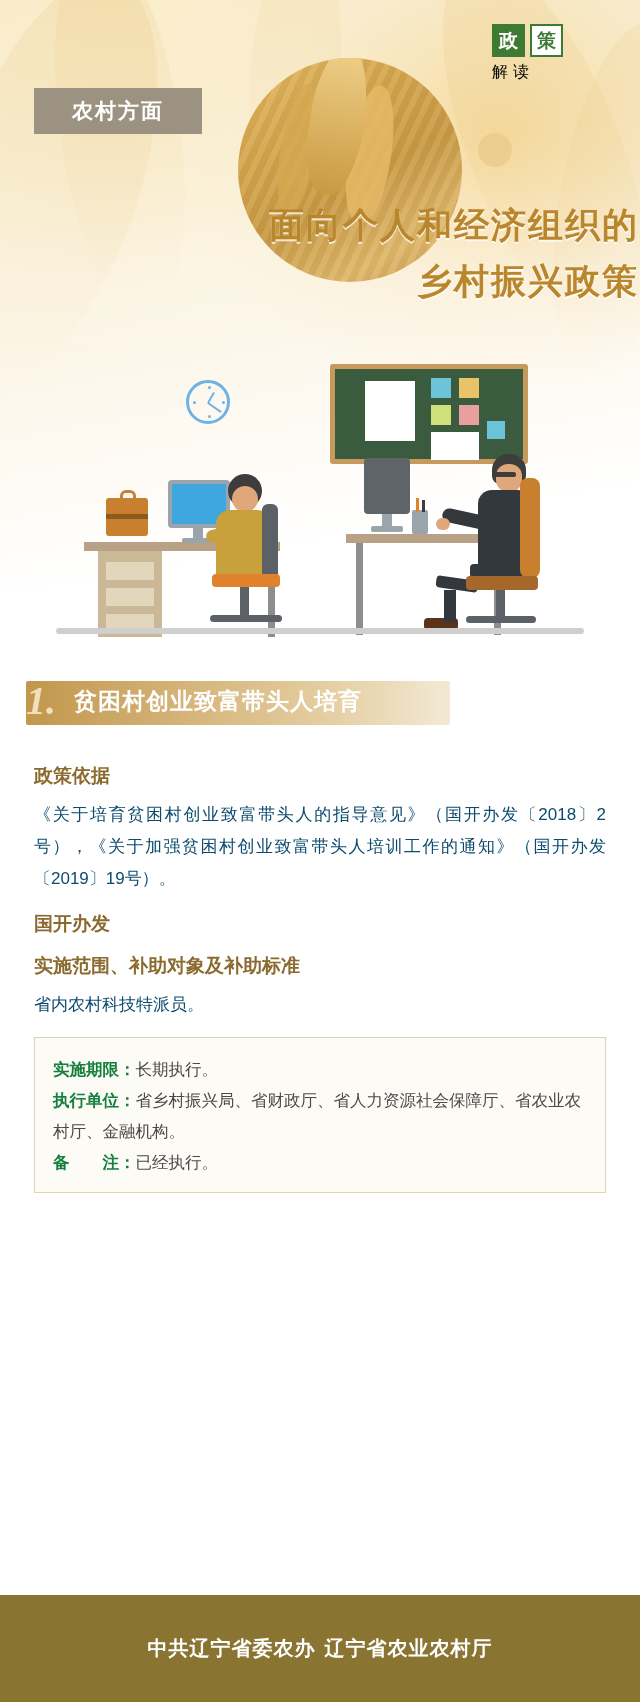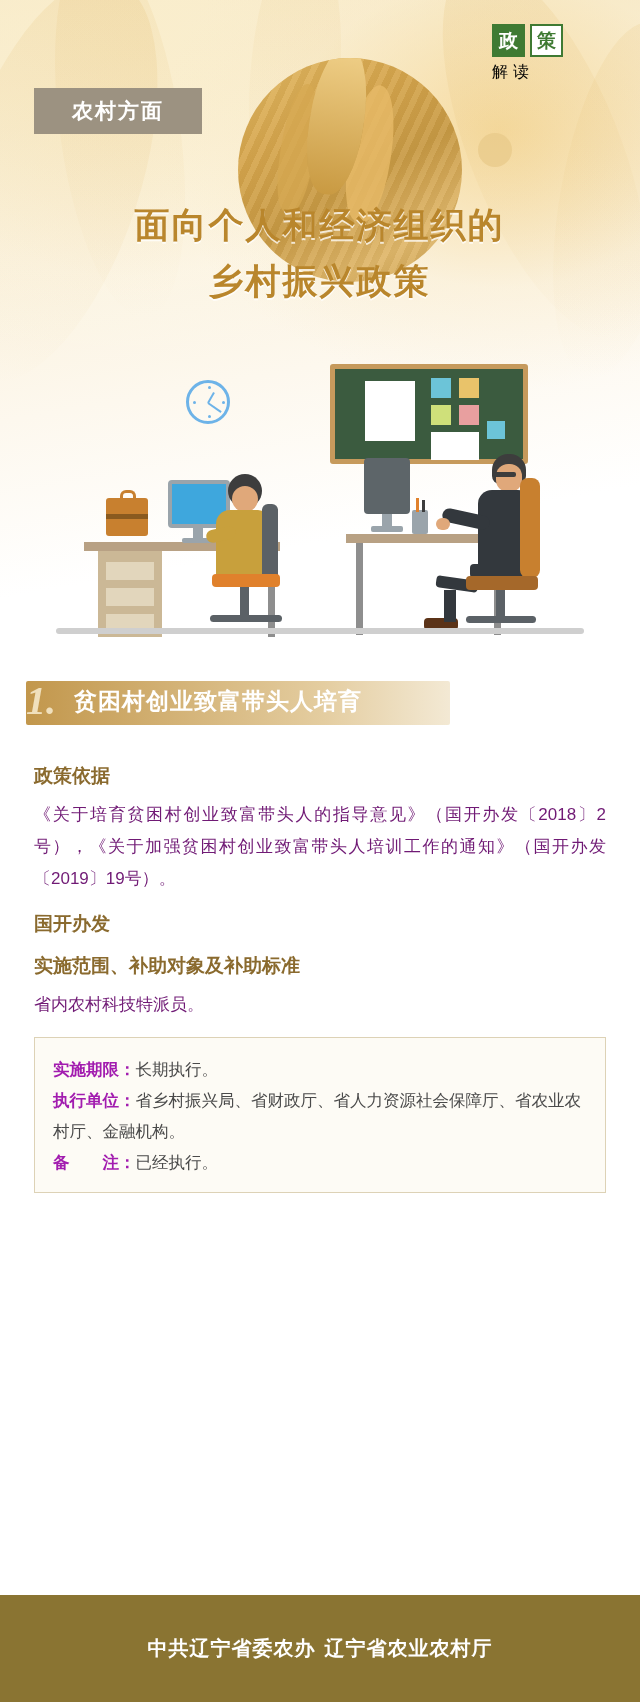--- a/index.html
+++ b/index.html
@@ -91,21 +91,21 @@
     background:#9c9281;
     color:#ffffff;
     font-size:21px; font-weight:bold;
     padding:9px 38px;
     letter-spacing:2px;
     font-family:"Liberation Serif", serif;
   }
 
   .main-title {
     position:absolute; left:0; top:198px;
-    width:639px; text-align:center;
+    width:639px; text-align:right;
     color:#b9862c;
     font-weight:bold;
     font-size:35px;
     line-height:56px;
     letter-spacing:2px;
     text-shadow:0 2px 0 rgba(255,255,255,0.75);
     font-family:"Liberation Serif", serif;
   }
 
   
@@ -158,32 +158,32 @@
 
   
   .content { padding:22px 34px 0 34px; }
   .sub-head {
     font-size:19px; font-weight:bold; color:#8a6a2e;
     margin:16px 0 10px 0;
     font-family:"Liberation Serif", serif;
   }
   .sub-head.first { margin-top:6px; }
   .para {
-    font-size:17px; color:#701a75; line-height:32px;
+    font-size:17px; color:#0c4a6e; line-height:32px;
     text-align:justify;
   }
 
   .info-box {
     margin:16px 34px 0 34px;
     border:1px solid #ddd2b6;
     background:#fdfbf5;
     padding:16px 18px 14px 18px;
   }
   .info-row { font-size:16.5px; line-height:31px; color:#4a4a4a; }
-  .info-row .k { color:#a21caf; font-weight:bold; }
+  .info-row .k { color:#15803d; font-weight:bold; }
 
   
   .footer {
     position:absolute; left:0; bottom:0;
     width:640px; height:107px;
     background:#8a7432;
     color:#ffffff;
     display:flex; flex-direction:row;
     align-items:center; justify-content:center;
     gap:9px;

